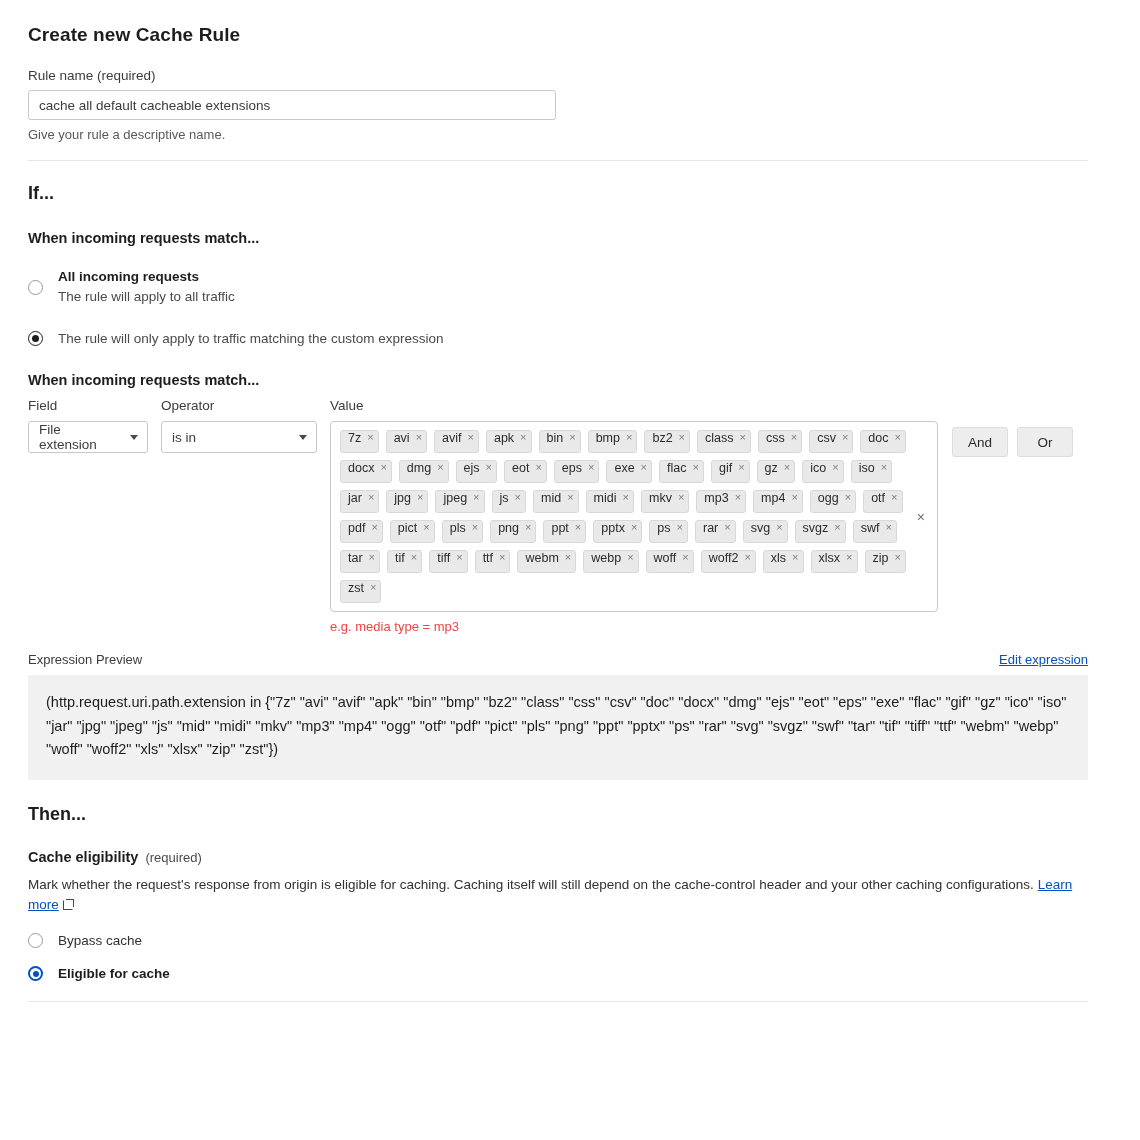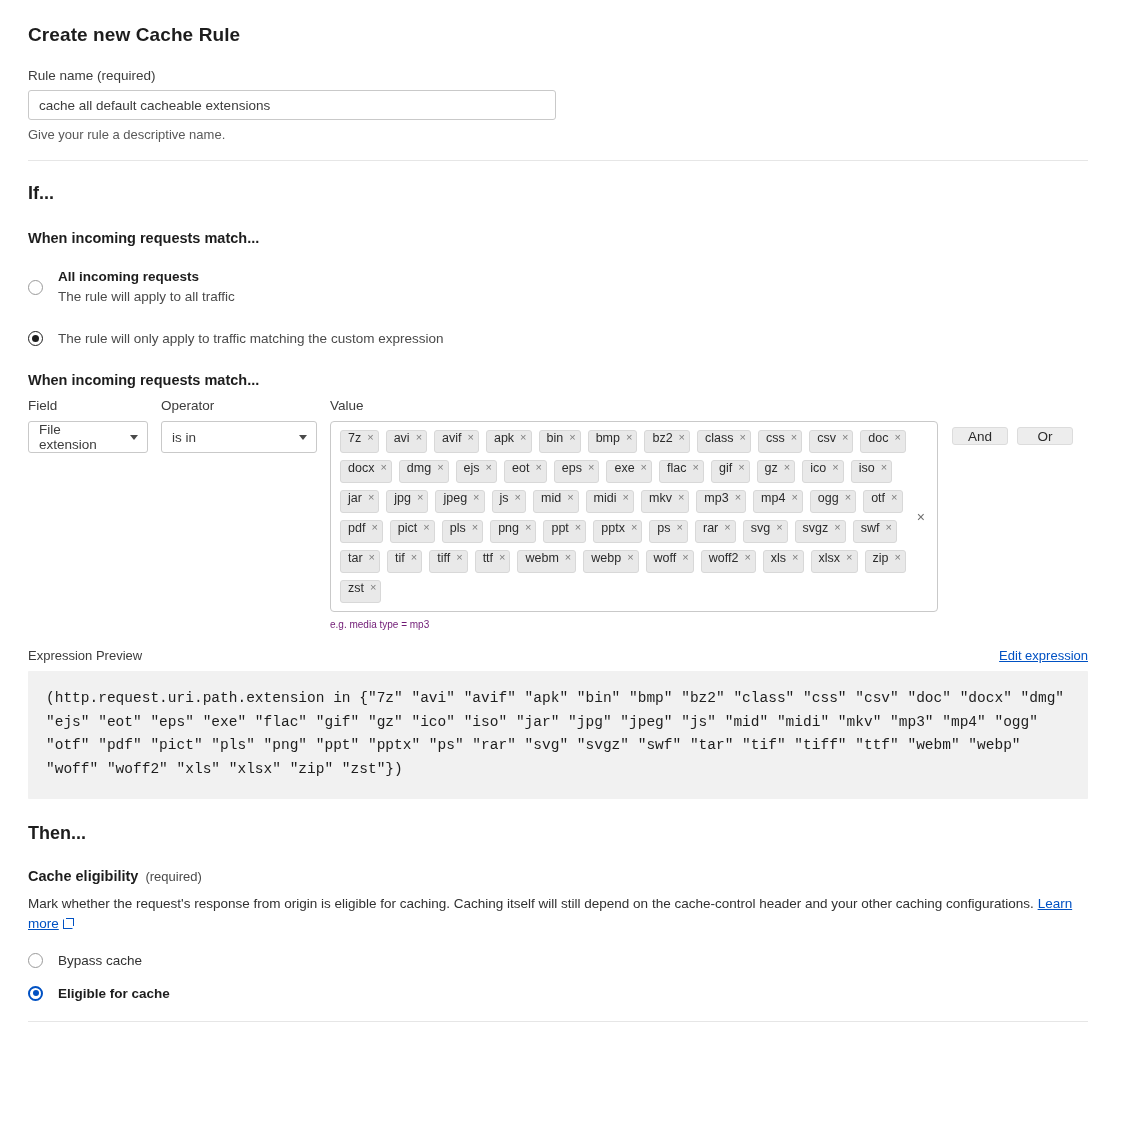--- a/index.html
+++ b/index.html
@@ -178,31 +178,31 @@
   }
   .clear-all {
     color: #6e6e6e;
     font-size: 14px;
     flex: 0 0 auto;
     align-self: center;
     padding: 0 4px 0 8px;
     line-height: 1;
   }
   .value-hint {
-    font-size: 10px;
-    color: #701a75;
+    font-size: 13px;
+    color: #ef4444;
     margin-top: 7px;
   }
   .logic-btns {
     display: flex;
     margin-left: 14px;
     margin-top: 29px;
   }
   .logic-btn {
-    width: 56px; height: 18px;
+    width: 56px; height: 30px;
     background: #ededed;
     border: 1px solid #dcdcdc;
     border-radius: 3px;
     font-size: 13.5px;
     color: #2b2b2b;
     display: flex;
     align-items: center;
     justify-content: center;
     margin-left: 9px;
   }
@@ -216,21 +216,21 @@
   .preview-label { font-size: 13px; color: #3c3c3c; }
   .edit-link {
     font-size: 13px;
     color: #0051c3;
     text-decoration: underline;
   }
   .preview-box {
     margin-top: 8px;
     background: #f1f1f1;
     padding: 16px 18px 18px 18px;
-    font-family: Liberation Mono, monospace;
+    font-family: Liberation Sans, sans-serif;
     font-size: 14.5px;
     line-height: 1.62;
     color: #1d1d1d;
     white-space: pre-wrap;
     word-break: break-word;
     border-radius: 1px;
   }
   h2.then { margin-top: 24px; }
   .req-row {
     display: flex;

